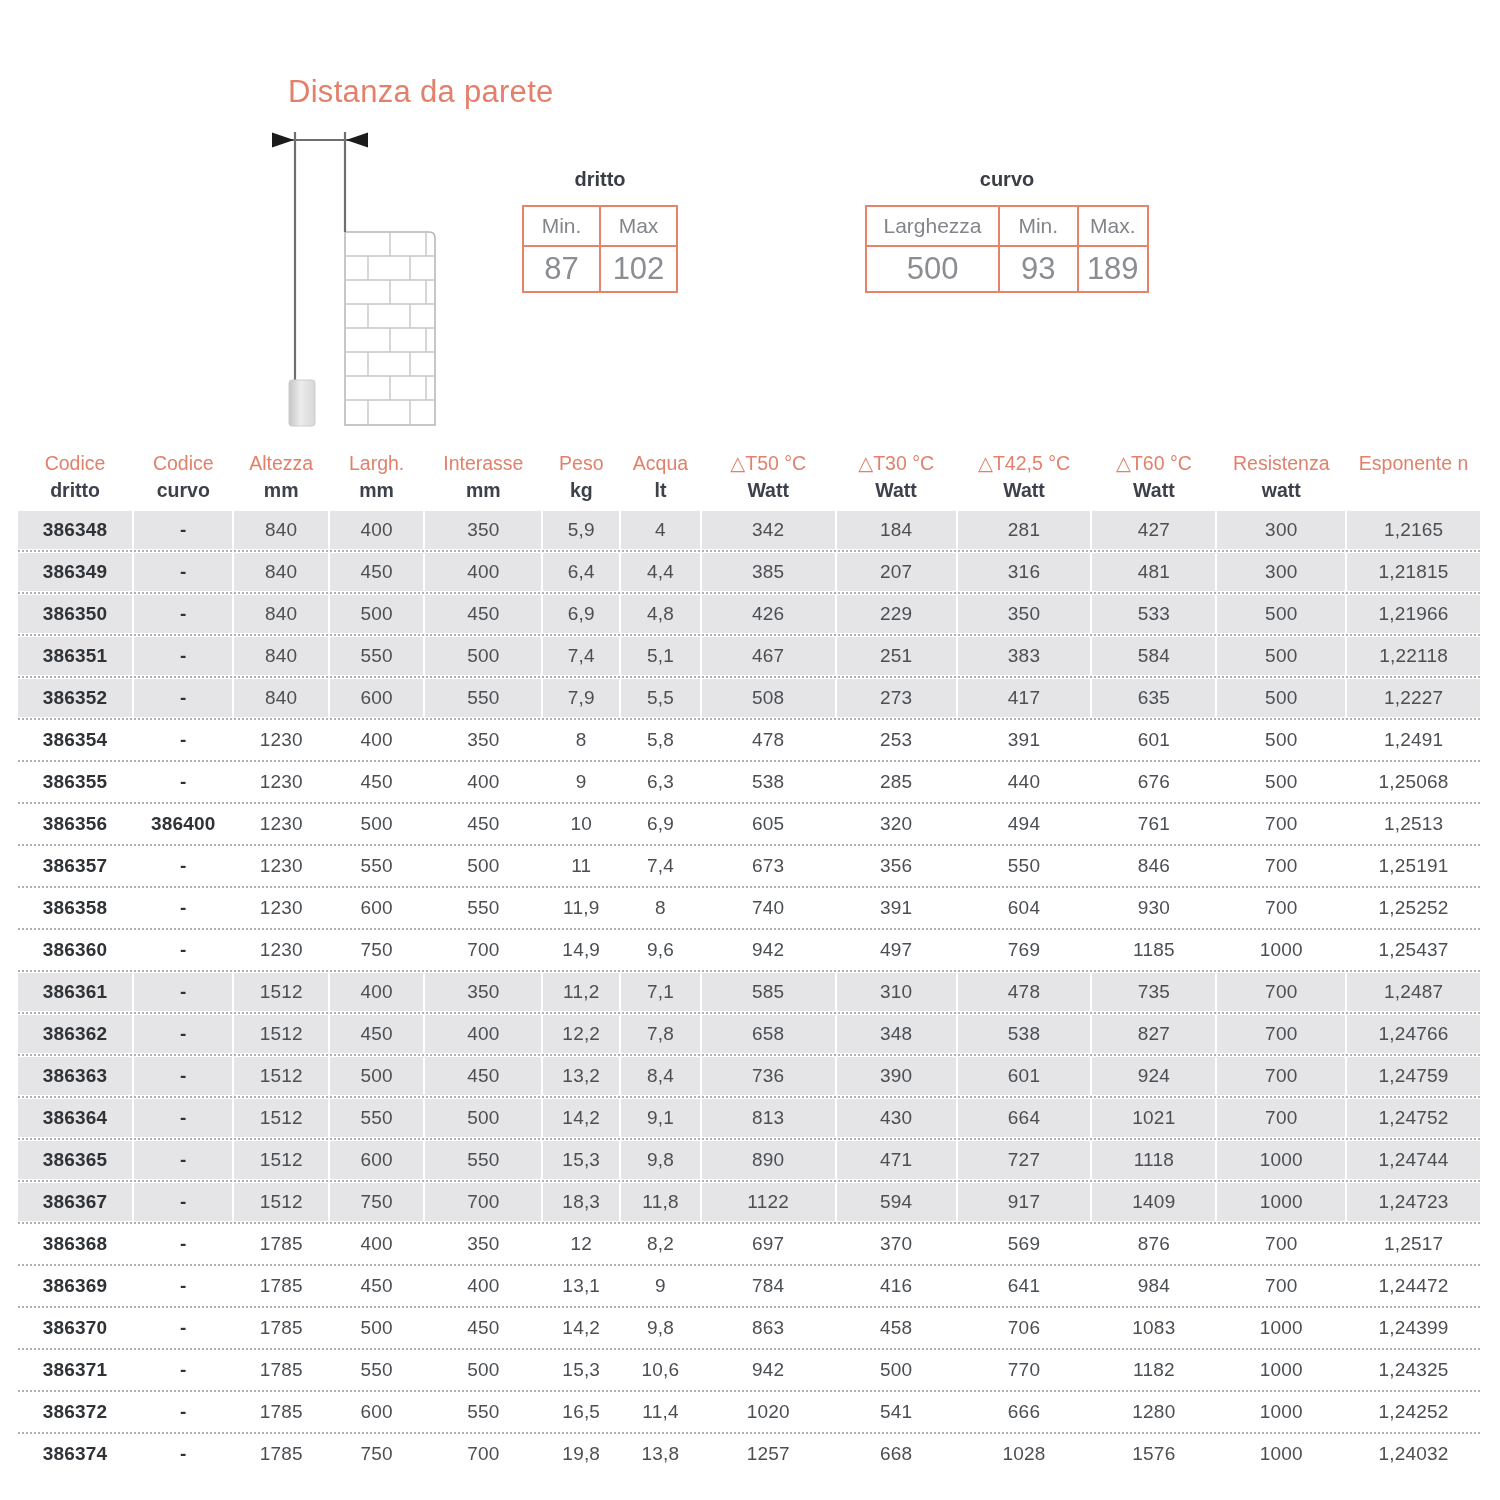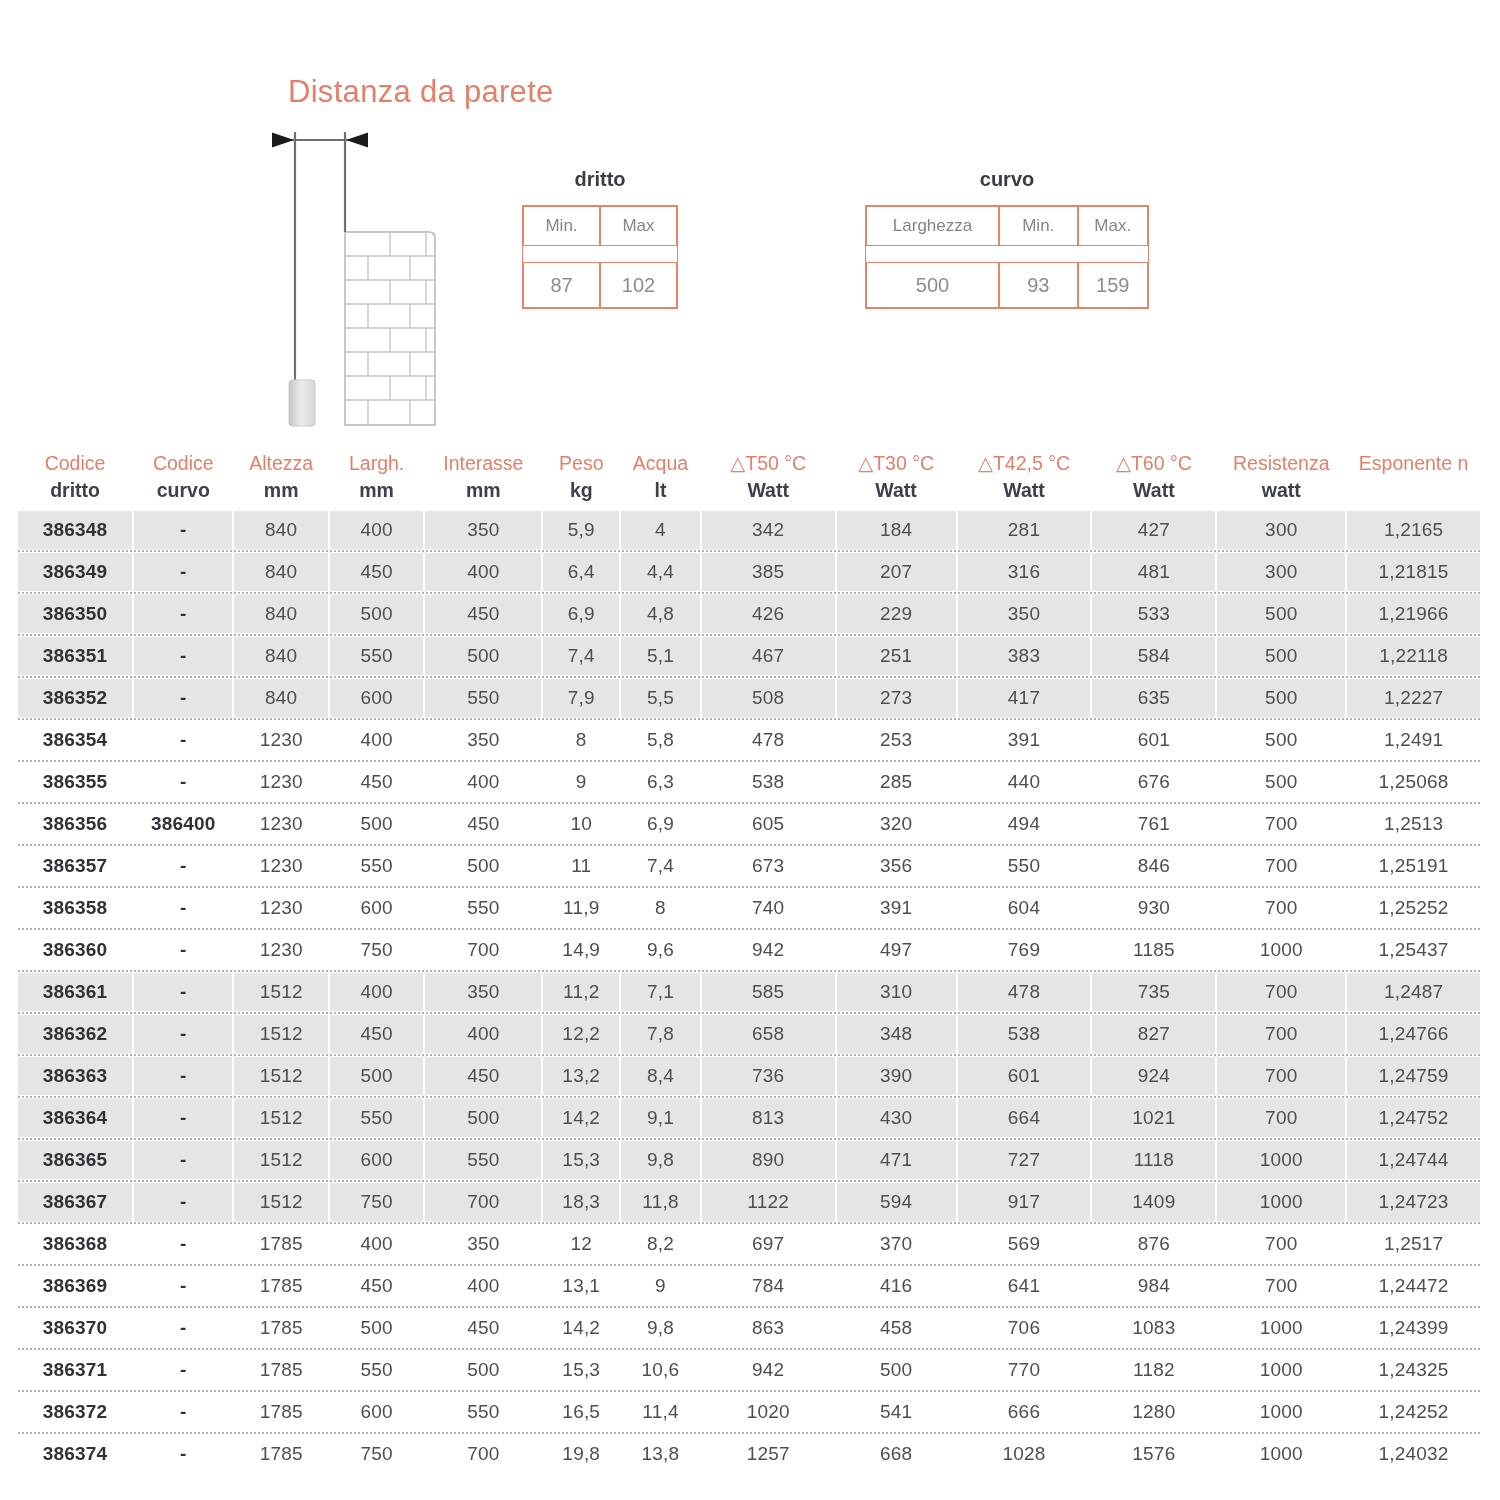--- a/index.html
+++ b/index.html
@@ -18,22 +18,22 @@
   }
   .diagram{position:absolute;left:258px;top:118px;}
 
   
   .mini{position:absolute;text-align:center;}
   .mini-label{font-weight:700;color:#3a3e44;font-size:20px;margin-bottom:14px;}
   .mini-grid{display:grid;border:1px solid var(--tborder);}
   .cols2{grid-template-columns:1fr 1fr;}
   .cols3{grid-template-columns:134fr 79fr 71fr;}
   .mcell{display:flex;align-items:center;justify-content:center;border:1px solid var(--tborder);}
-  .mhead{height:38px;font-size:17px;color:#82858a;}
-  .mval{height:44px;font-size:20px;color:#8a8d92;margin-top:16px;}
+  .mhead{height:38px;font-size:21px;color:#82858a;}
+  .mval{height:44px;font-size:31px;color:#8a8d92;}
 
   
   .big-table{position:absolute;left:18px;top:448px;width:1462px;}
   .grid13{
     display:grid;
     grid-template-columns:116fr 100fr 95fr 95fr 118fr 77fr 80fr 135fr 121fr 135fr 125fr 130fr 135fr;
     column-gap:2px;
   }
   .bt-header{margin-bottom:8px;}
   .hcell{text-align:center;padding-top:2px;}
@@ -96,21 +96,21 @@
   </div>
 
   <div class="mini" style="left:865px;top:168px;width:284px;">
     <div class="mini-label">curvo</div>
     <div class="mini-grid cols3">
         <div class="mcell mhead">Larghezza</div>
         <div class="mcell mhead">Min.</div>
         <div class="mcell mhead">Max.</div>
         <div class="mcell mval">500</div>
         <div class="mcell mval">93</div>
-        <div class="mcell mval">159</div>
+        <div class="mcell mval">189</div>
       </div>
   </div>
 
   <div class="big-table">
     <div class="bt-header grid13">
         <div class="hcell">
           <div class="h1">Codice</div>
           <div class="h2">dritto</div>
         </div>
         <div class="hcell">

